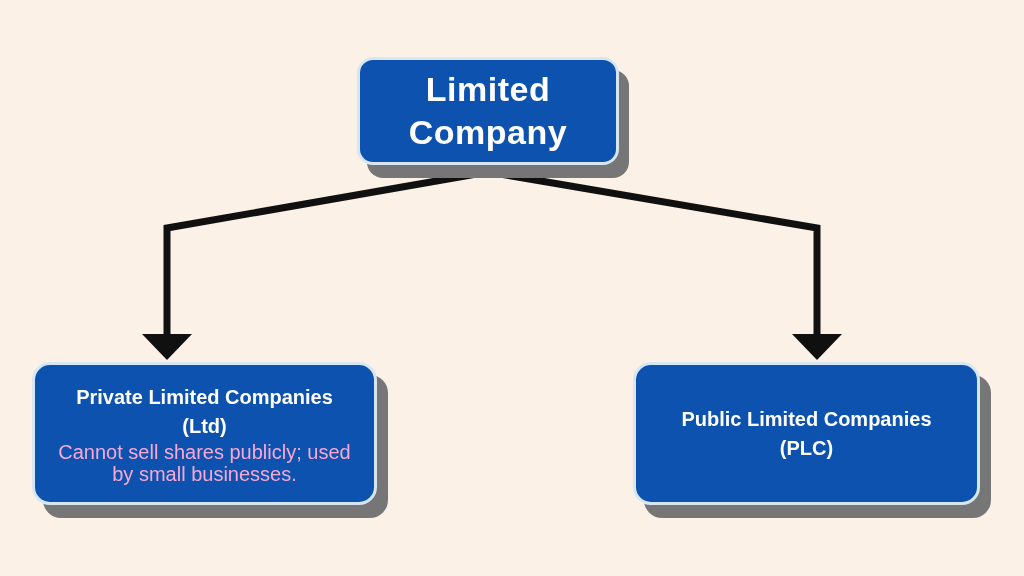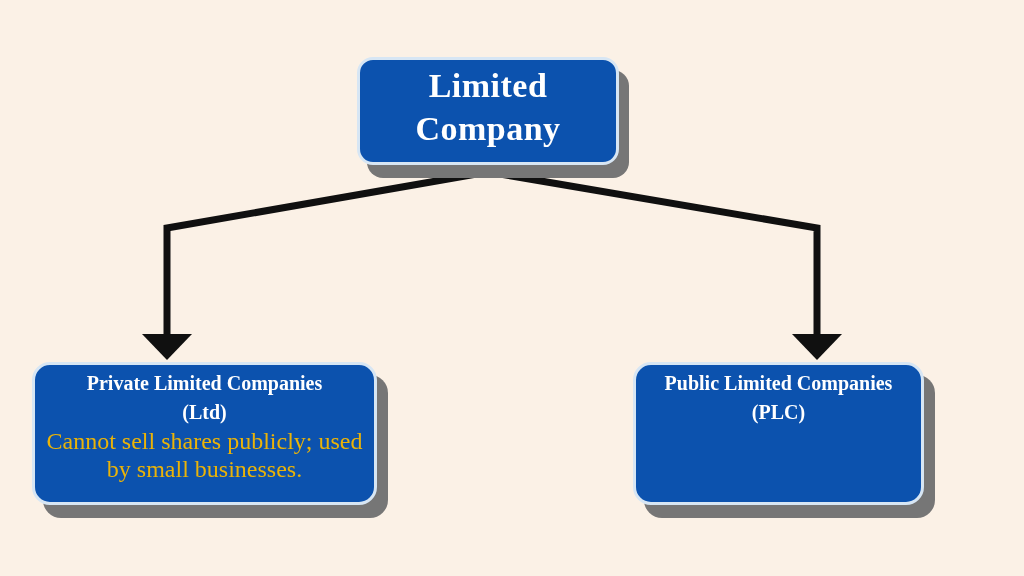--- a/index.html
+++ b/index.html
@@ -29,21 +29,21 @@
   .node {
     position: absolute;
     background: var(--node);
     border: 3px solid var(--edge);
     color: var(--text);
     text-align: center;
     z-index: 2;
     display: flex;
     flex-direction: column;
     align-items: center;
-    font-family: Liberation Serif, serif;
+    justify-content: center;
   }
   .node-root {
     left: 357px; top: 57px;
     width: 262px; height: 108px;
     border-radius: 16px;
     box-shadow: 10px 13px 0 var(--shadow);
     padding: 4px 10px;
   }
   .root-title {
     font-size: 34px;
@@ -52,32 +52,32 @@
     line-height: 1.27;
   }
   .node-child {
     top: 362px;
     width: 345px; height: 143px;
     border-radius: 18px;
     box-shadow: 11px 13px 0 var(--shadow);
     padding: 4px 10px;
   }
   .node-left  { left: 32px; }
-  .node-right { left: 633px; width: 291px; }
+  .node-right { left: 633px; width: 347px; }
   .child-heading {
     font-weight: 700;
     font-size: 20px;
     line-height: 29px;
     display: block;
   }
   .child-desc {
     font-weight: 400;
-    font-size: 24px;
-    line-height: 28px;
-    color: #eab308;
+    font-size: 20px;
+    line-height: 22px;
+    color: #f9a8d4;
     display: block;
   }
 </style>
 </head>
 <body>
 
 <div class="canvas">
 
   <svg class="connectors" viewBox="0 0 1024 576" xmlns="http://www.w3.org/2000/svg">
     <polyline points="488,172 167,228 167,338" fill="none" stroke="#101010" stroke-width="7"></polyline>

